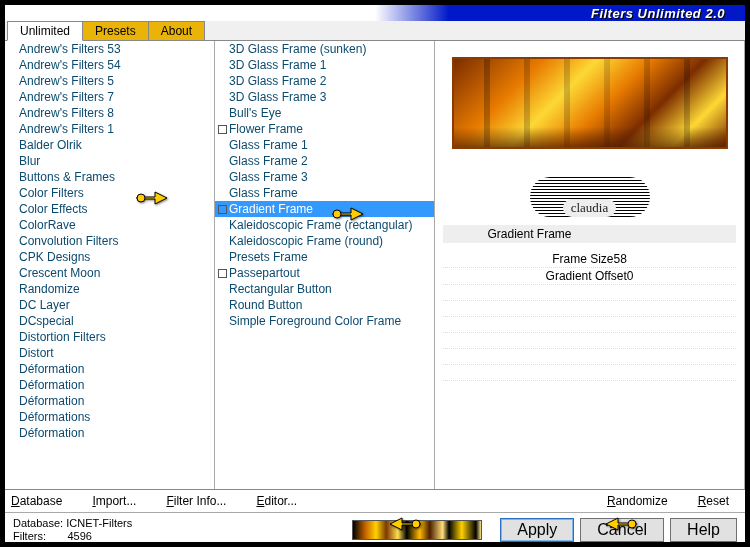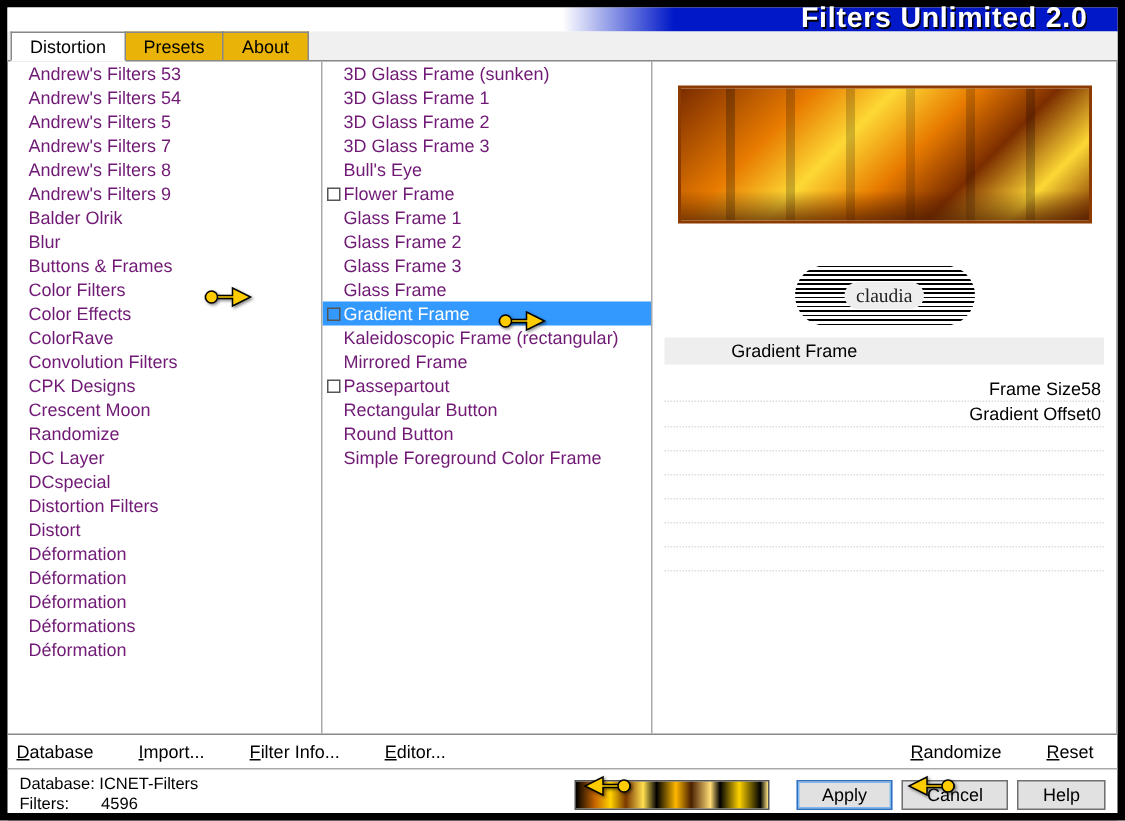--- a/index.html
+++ b/index.html
@@ -1,92 +1,92 @@
 <!DOCTYPE html>
 <html><head>
 <meta charset="utf-8">
 <style>
 * { box-sizing: border-box; margin: 0; padding: 0; font-family: "Segoe UI", Tahoma, Arial, sans-serif; }
 body { background: #000; width: 750px; height: 547px; overflow: hidden; }
 .outer-shadow { width: 750px; height: 547px; padding: 5px; background: #000; border-radius: 6px; }
 .window { width: 740px; height: 537px; background: #fff; position: relative; }
 
 .titlebar { height: 16px; background: linear-gradient(to right, #fff 50%, #0018c8 60%); display: flex; align-items: center; justify-content: flex-end; padding-right: 20px; }
-.app-title { color: #fff; font-weight: bold; font-size: 19px; letter-spacing: 0.5px; text-shadow: 1px 1px #000; }
+.app-title { color: #fff; font-style: italic; font-weight: bold; font-size: 13px; letter-spacing: 0.5px; text-shadow: 1px 1px #000; }
 
 .tabbar { display: flex; border-bottom: 1px solid #888; padding-left: 2px; background: #f0f0f0; }
 .tab { padding: 2px 12px; font-size: 12px; border: 1px solid #888; border-bottom: none; margin-right: -1px; background: #eab308; cursor: pointer; }
 .tab.active { background: #fff; position: relative; z-index: 2; border-bottom: 1px solid #fff; margin-bottom: -1px; }
 
 .main { display: flex; height: 448px; }
 .col { overflow-y: auto; border-right: 1px solid #aaa; position: relative; }
 .col1 { width: 210px; }
 .col2 { width: 220px; }
 .col3 { flex: 1; padding: 6px 8px; }
 
 .col1::-webkit-scrollbar, .col2::-webkit-scrollbar { width: 16px; }
 .col1::-webkit-scrollbar-thumb, .col2::-webkit-scrollbar-thumb { background: #cdcdcd; border: 1px solid #888; }
 
-.list-item { font-size: 12px; color: #701a75; padding: 0 4px 0 14px; line-height: 16px; white-space: nowrap; cursor: pointer; position: relative; }
+.list-item { font-size: 12px; color: #0c4a6e; padding: 0 4px 0 14px; line-height: 16px; white-space: nowrap; cursor: pointer; position: relative; }
 .list-item.selected { background: #3399ff; color: #fff; }
 .list-item.has-children::before { content: ""; position: absolute; left: 3px; top: 4px; width: 7px; height: 7px; border: 1px solid #555; font-size: 8px; line-height: 6px; text-align: center; display: flex; align-items: center; justify-content: center; }
 
 .preview-wrap { display: flex; flex-direction: column; align-items: center; }
 .preview-img { width: 276px; height: 92px; border: 2px solid #8b3a00; background: linear-gradient(135deg,#7c2d00 0%,#e87b00 25%,#fdd835 40%,#e87b00 55%,#7c2d00 70%,#fdd835 85%,#7c2d00 100%); margin-top: 10px; margin-bottom: 8px; position: relative; overflow:hidden; }
 .preview-img::before, .preview-img::after { content:""; position:absolute; background: rgba(0,0,0,0.25); }
 .preview-img::before { left:30px; top:0; width:6px; height:100%; box-shadow: 40px 0 rgba(0,0,0,0.2), 80px 0 rgba(0,0,0,0.18), 120px 0 rgba(0,0,0,0.15), 160px 0 rgba(0,0,0,0.18), 200px 0 rgba(0,0,0,0.22); }
 .preview-img::after { left:0; right:0; bottom:0; height:20px; background: linear-gradient(to top, rgba(80,30,0,0.7), transparent); }
 
-.watermark { width:120px; height:40px; margin: 20px auto 8px; background: repeating-linear-gradient(0deg,#000 0,#000 1px,#fff 1px,#fff 3px); border-radius: 20px; display:flex; align-items:center; justify-content:center; }
+.watermark { width:120px; height:40px; margin: 20px auto 8px; background: repeating-linear-gradient(0deg,#000 0,#000 1px,#fff 1px,#fff 3px); border-radius: 20px; display:flex; align-items:flex-end; justify-content:center; }
 .watermark-inner { font-family: cursive; font-size: 13px; color:#222; background:#eee; padding: 1px 8px; border-radius: 10px; }
 
 .param-title-bar { background:#eeeeee; font-size:12px; padding:2px 120px 2px 0; text-align:center; margin-bottom:8px; }
-.param-row { display:flex; justify-content:flex-end; font-size:12px; padding:1px 2px; border-bottom: 1px dotted #ddd; }
+.param-row { display:flex; justify-content:center; font-size:12px; padding:1px 2px; border-bottom: 1px dotted #ddd; }
 .param-rows-empty .param-row { height:16px; }
 
 .button-bar { display:flex; border-top:1px solid #888; padding:4px 6px; font-size:12px; }
 .button-bar .lnk { margin-right: 30px; cursor:pointer;text-align:right; }
 .button-bar .lnk:first-letter { text-decoration: underline; }
 .spacer { flex:1; }
 
 .footer { display:flex; align-items:center; padding:4px 8px; border-top:1px solid #aaa; }
 .db-info { font-size:11px; line-height:13px; }
 
 .grad-swatch { width:130px; height:20px; border:1px solid #555; margin-left: auto; margin-right: 12px; background: linear-gradient(to right,#000 0%,#c96600 10%,#ffd200 18%,#7b3900 26%,#ffdf50 35%,#000 42%,#ffb800 52%,#4a1f00 60%,#ffdd77 70%,#000 75%,#ffd200 85%,#000 96%,#ffe680 100%); }
 
-.btn { font-size:12px; padding:2px 16px; border:1px solid #707070; background:#e1e1e1; margin-left:6px; cursor:pointer; }
+.btn { font-size:16px; padding:2px 16px; border:1px solid #707070; background:#e1e1e1; margin-left:6px; cursor:pointer; }
 .btn.primary { border:1px solid #2b6fc2; box-shadow: inset 0 0 0 1px #7fb7ec; }
 
 .hand-cursor { position:absolute; width:34px; height:22px; pointer-events:none; z-index:50; }
 .hand-cursor svg { filter: drop-shadow(1px 1px 1px rgba(0,0,0,0.5)); }
 </style>
 </head>
 <body>
 
 <div class="outer-shadow">
 <div class="window">
 
   <div class="titlebar">
     <span class="app-title">Filters Unlimited 2.0</span>
   </div>
 
   <div class="tabbar" id="tabbar">
-        <div class="tab active">Distortion</div>
+        <div class="tab active">Unlimited</div>
         <div class="tab">Presets</div>
         <div class="tab">About</div>
       </div>
 
   <div class="main">
     <div class="col col1" id="catlist">
           <div class="list-item">Andrew's Filters 53</div>
           <div class="list-item">Andrew's Filters 54</div>
           <div class="list-item">Andrew's Filters 5</div>
           <div class="list-item">Andrew's Filters 7</div>
           <div class="list-item">Andrew's Filters 8</div>
-          <div class="list-item">Andrew's Filters 9</div>
+          <div class="list-item">Andrew's Filters 1</div>
           <div class="list-item">Balder Olrik</div>
           <div class="list-item">Blur</div>
           <div class="list-item">Buttons &amp; Frames</div>
           <div class="list-item">Color Filters</div>
           <div class="list-item">Color Effects</div>
           <div class="list-item">ColorRave</div>
           <div class="list-item">Convolution Filters</div>
           <div class="list-item">CPK Designs</div>
           <div class="list-item">Crescent Moon</div>
           <div class="list-item">Randomize</div>
@@ -106,21 +106,22 @@
           <div class="list-item">3D Glass Frame 2</div>
           <div class="list-item">3D Glass Frame 3</div>
           <div class="list-item">Bull's Eye</div>
           <div class="list-item has-children">Flower Frame</div>
           <div class="list-item">Glass Frame 1</div>
           <div class="list-item">Glass Frame 2</div>
           <div class="list-item">Glass Frame 3</div>
           <div class="list-item">Glass Frame</div>
           <div class="list-item selected has-children">Gradient Frame</div>
           <div class="list-item">Kaleidoscopic Frame (rectangular)</div>
-          <div class="list-item">Mirrored Frame</div>
+          <div class="list-item">Kaleidoscopic Frame (round)</div>
+          <div class="list-item">Presets Frame</div>
           <div class="list-item has-children">Passepartout</div>
           <div class="list-item">Rectangular Button</div>
           <div class="list-item">Round Button</div>
           <div class="list-item">Simple Foreground Color Frame</div>
         </div>
     <div class="col col3">
       <div class="preview-wrap">
         <div class="preview-img"></div>
       </div>
       <div class="watermark">

